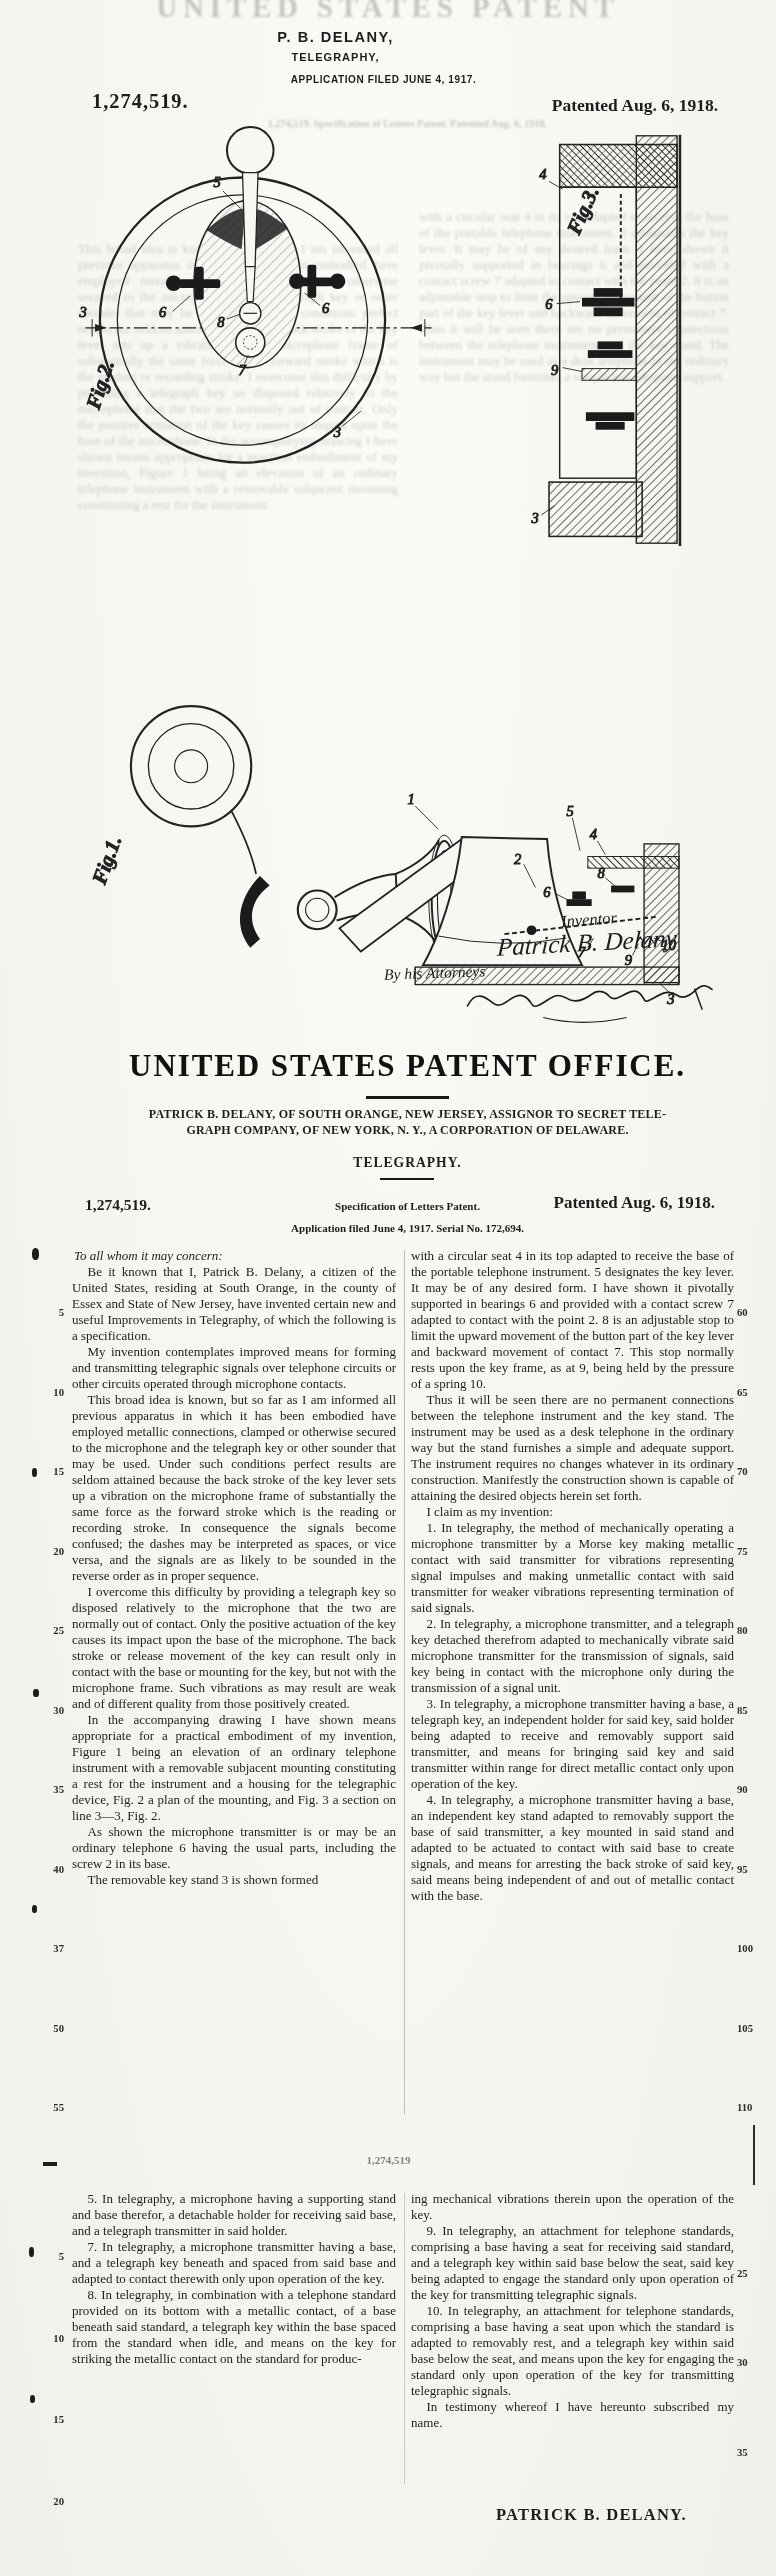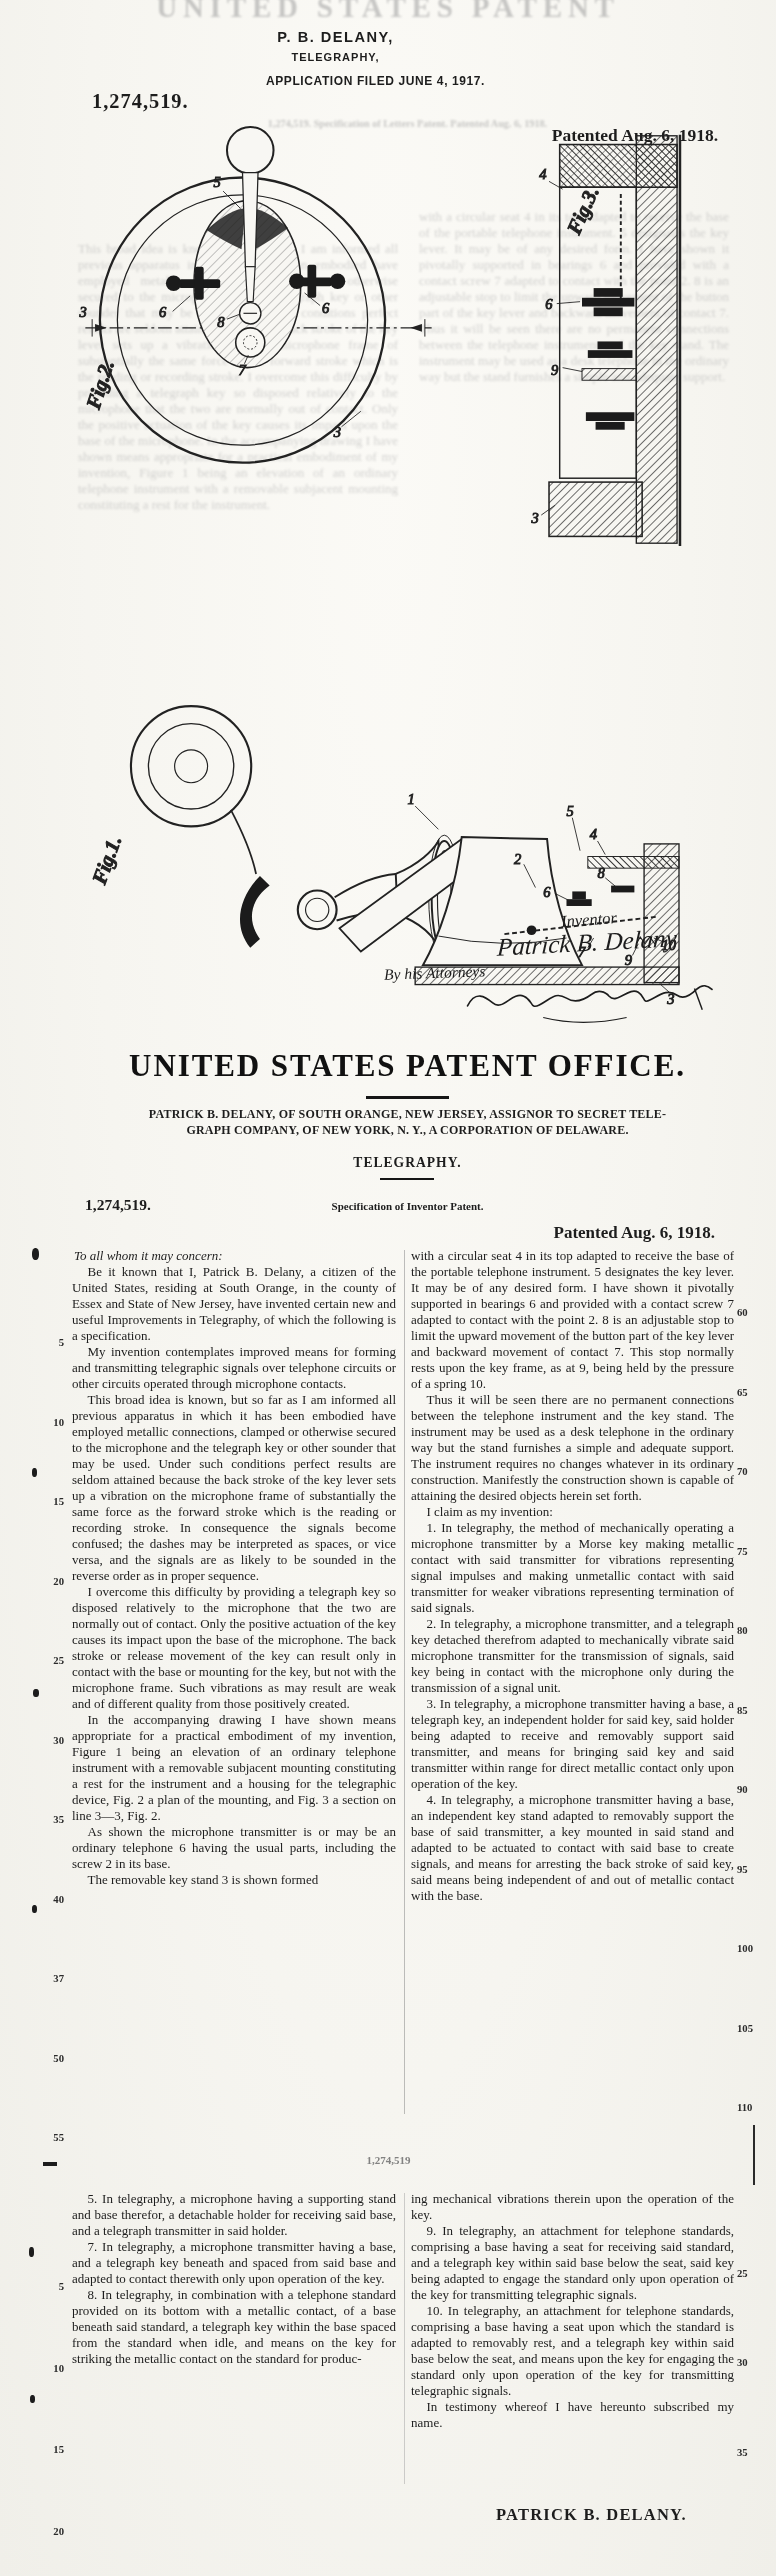--- a/index.html
+++ b/index.html
@@ -1,21 +1,21 @@
 <!DOCTYPE html>
 <html><head>
 <meta charset="utf-8">
 <style>
   html,body{margin:0;padding:0;background:#e9e8e4;}
   .sheet{position:relative;width:776px;height:2576px;overflow:hidden;color:#1d1d1d;
     background:radial-gradient(ellipse at 50% 16%, #fbfaf6 0%, #f6f5f0 55%, #f0efe9 100%);
     font-family:"Liberation Serif",serif;}
   .abs{position:absolute;}
   .ctr{text-align:center;}
-  .rt{text-align:right;margin-top:30px;}
+  .rt{text-align:right;}
   .b{font-weight:bold;}
   .sans{font-family:"Liberation Sans",sans-serif;}
   .ghost{color:#9d9d9d;filter:blur(1.3px);opacity:.55;}
   .ghostblock{color:#ababab;filter:blur(1.1px);opacity:.5;font-size:13px;line-height:16px;text-align:justify;}
   .script{font-style:italic;}
   .rule{background:#161616;}
   .pcol{font-size:13px;line-height:16px;text-align:justify;overflow:hidden;}
   .pcol p{margin:0;text-indent:15.5px;}
   .col-l1 p:first-child{font-style:italic;text-indent:1.9px;}
   .col-r1 p:first-child{text-indent:0;}
@@ -32,21 +32,21 @@
 
 <div class="sheet">
 
   <div class="abs ghost ctr b" style="top:-8.7px;left:0;width:776px;font-size:29px;letter-spacing:5.8px;">UNITED STATES PATENT</div>
   <div class="abs ghost ctr b" style="top:118px;left:58px;width:699px;font-size:10.2px;">1,274,519.      Specification of Letters Patent.      Patented Aug. 6, 1918.</div>
   <div class="abs ghostblock" style="top:241px;left:78px;width:320px;height:730px;">This broad idea is known, but so far as I am informed all previous apparatus in which it has been embodied have employed metallic connections, clamped or otherwise secured to the microphone and the telegraph key or other sounder that may be used. Under such conditions perfect results are seldom attained because the back stroke of the key lever sets up a vibration on the microphone frame of substantially the same force as the forward stroke which is the reading or recording stroke. I overcome this difficulty by providing a telegraph key so disposed relatively to the microphone that the two are normally out of contact. Only the positive actuation of the key causes its impact upon the base of the microphone. In the accompanying drawing I have shown means appropriate for a practical embodiment of my invention, Figure 1 being an elevation of an ordinary telephone instrument with a removable subjacent mounting constituting a rest for the instrument.</div>
   <div class="abs ghostblock" style="top:209px;left:419px;width:310px;height:621px;">with a circular seat 4 in its top adapted to receive the base of the portable telephone instrument. 5 designates the key lever. It may be of any desired form. I have shown it pivotally supported in bearings 6 and provided with a contact screw 7 adapted to contact with the point 2. 8 is an adjustable stop to limit the upward movement of the button part of the key lever and backward movement of contact 7. Thus it will be seen there are no permanent connections between the telephone instrument and the key stand. The instrument may be used as a desk telephone in the ordinary way but the stand furnishes a simple and adequate support.</div>
 
   <div class="abs sans b ctr" style="top:29px;left:0;width:671px;font-size:14.6px;letter-spacing:1.5px;">P. B. DELANY,</div>
   <div class="abs sans b ctr" style="top:51px;left:0;width:671px;font-size:11px;letter-spacing:1px;">TELEGRAPHY,</div>
-  <div class="abs sans b ctr" style="top:74px;left:8px;width:671px;font-size:12px;letter-spacing:0.6px;padding-left:32px;">APPLICATION FILED JUNE 4, 1917.</div>
+  <div class="abs sans b ctr" style="top:74px;left:16px;width:671px;font-size:10px;letter-spacing:0.6px;padding-left:32px;">APPLICATION FILED JUNE 4, 1917.</div>
   <div class="abs b" style="top:90px;left:92px;font-size:20.4px;letter-spacing:1px;">1,274,519.</div>
   <div class="abs b rt" style="top:95px;left:485px;width:233px;font-size:17.5px;">Patented Aug. 6, 1918.</div>
 
   <svg class="abs" style="top:121px;left:0;" width="776" height="922" viewBox="0 0 800 950">
     <defs>
       <pattern id="hA" patternUnits="userSpaceOnUse" width="6" height="6" patternTransform="rotate(45)">
         <line x1="0" y1="0" x2="0" y2="6" stroke="#2b2b2b" stroke-width="1.4"></line>
       </pattern>
       <pattern id="hB" patternUnits="userSpaceOnUse" width="5" height="5" patternTransform="rotate(-45)">
         <line x1="0" y1="0" x2="0" y2="5" stroke="#232323" stroke-width="1.9"></line>
@@ -202,22 +202,23 @@
   <div class="abs b ctr" style="top:1048px;left:39px;width:737px;font-size:31px;letter-spacing:1.9px;color:#111;">UNITED STATES PATENT OFFICE.</div>
   <div class="abs rule" style="top:1096px;left:366px;width:83px;height:2.9px;"></div>
 
   <div class="abs b ctr" style="top:1107px;left:39px;width:737px;font-size:12px;letter-spacing:0.2px;">PATRICK B. DELANY, OF SOUTH ORANGE, NEW JERSEY, ASSIGNOR TO SECRET TELE-</div>
   <div class="abs b ctr" style="top:1123px;left:39px;width:737px;font-size:12px;letter-spacing:0.2px;">GRAPH COMPANY, OF NEW YORK, N. Y., A CORPORATION OF DELAWARE.</div>
 
   <div class="abs b ctr" style="top:1155px;left:39px;width:737px;font-size:13.6px;letter-spacing:1px;">TELEGRAPHY.</div>
   <div class="abs rule" style="top:1178px;left:380px;width:54px;height:1.9px;"></div>
 
   <div class="abs b" style="top:1196px;left:85px;font-size:15.5px;">1,274,519.</div>
-  <div class="abs b ctr" style="top:1200px;left:39px;width:737px;font-size:11px;">Specification of Inventor Patent.</div>
+  <div class="abs b ctr" style="top:1200px;left:39px;width:737px;font-size:11px;">Specification of Letters Patent.</div>
   <div class="abs b rt" style="top:1193px;left:521px;width:194px;font-size:17px;">Patented Aug. 6, 1918.</div>
+  <div class="abs b ctr" style="top:1222px;left:39px;width:737px;font-size:11px;">Application filed June 4, 1917.  Serial No. 172,694.</div>
 
   <div class="abs" style="top:1250px;left:404px;width:1px;height:864px;background:#8a8a8a;opacity:.55;"></div>
 
   <div class="abs lnums rt" style="top:1305px;left:39px;width:25px;height:811px;">
       <span>5</span>
       <span>10</span>
       <span>15</span>
       <span>20</span>
       <span>25</span>
       <span>30</span>

